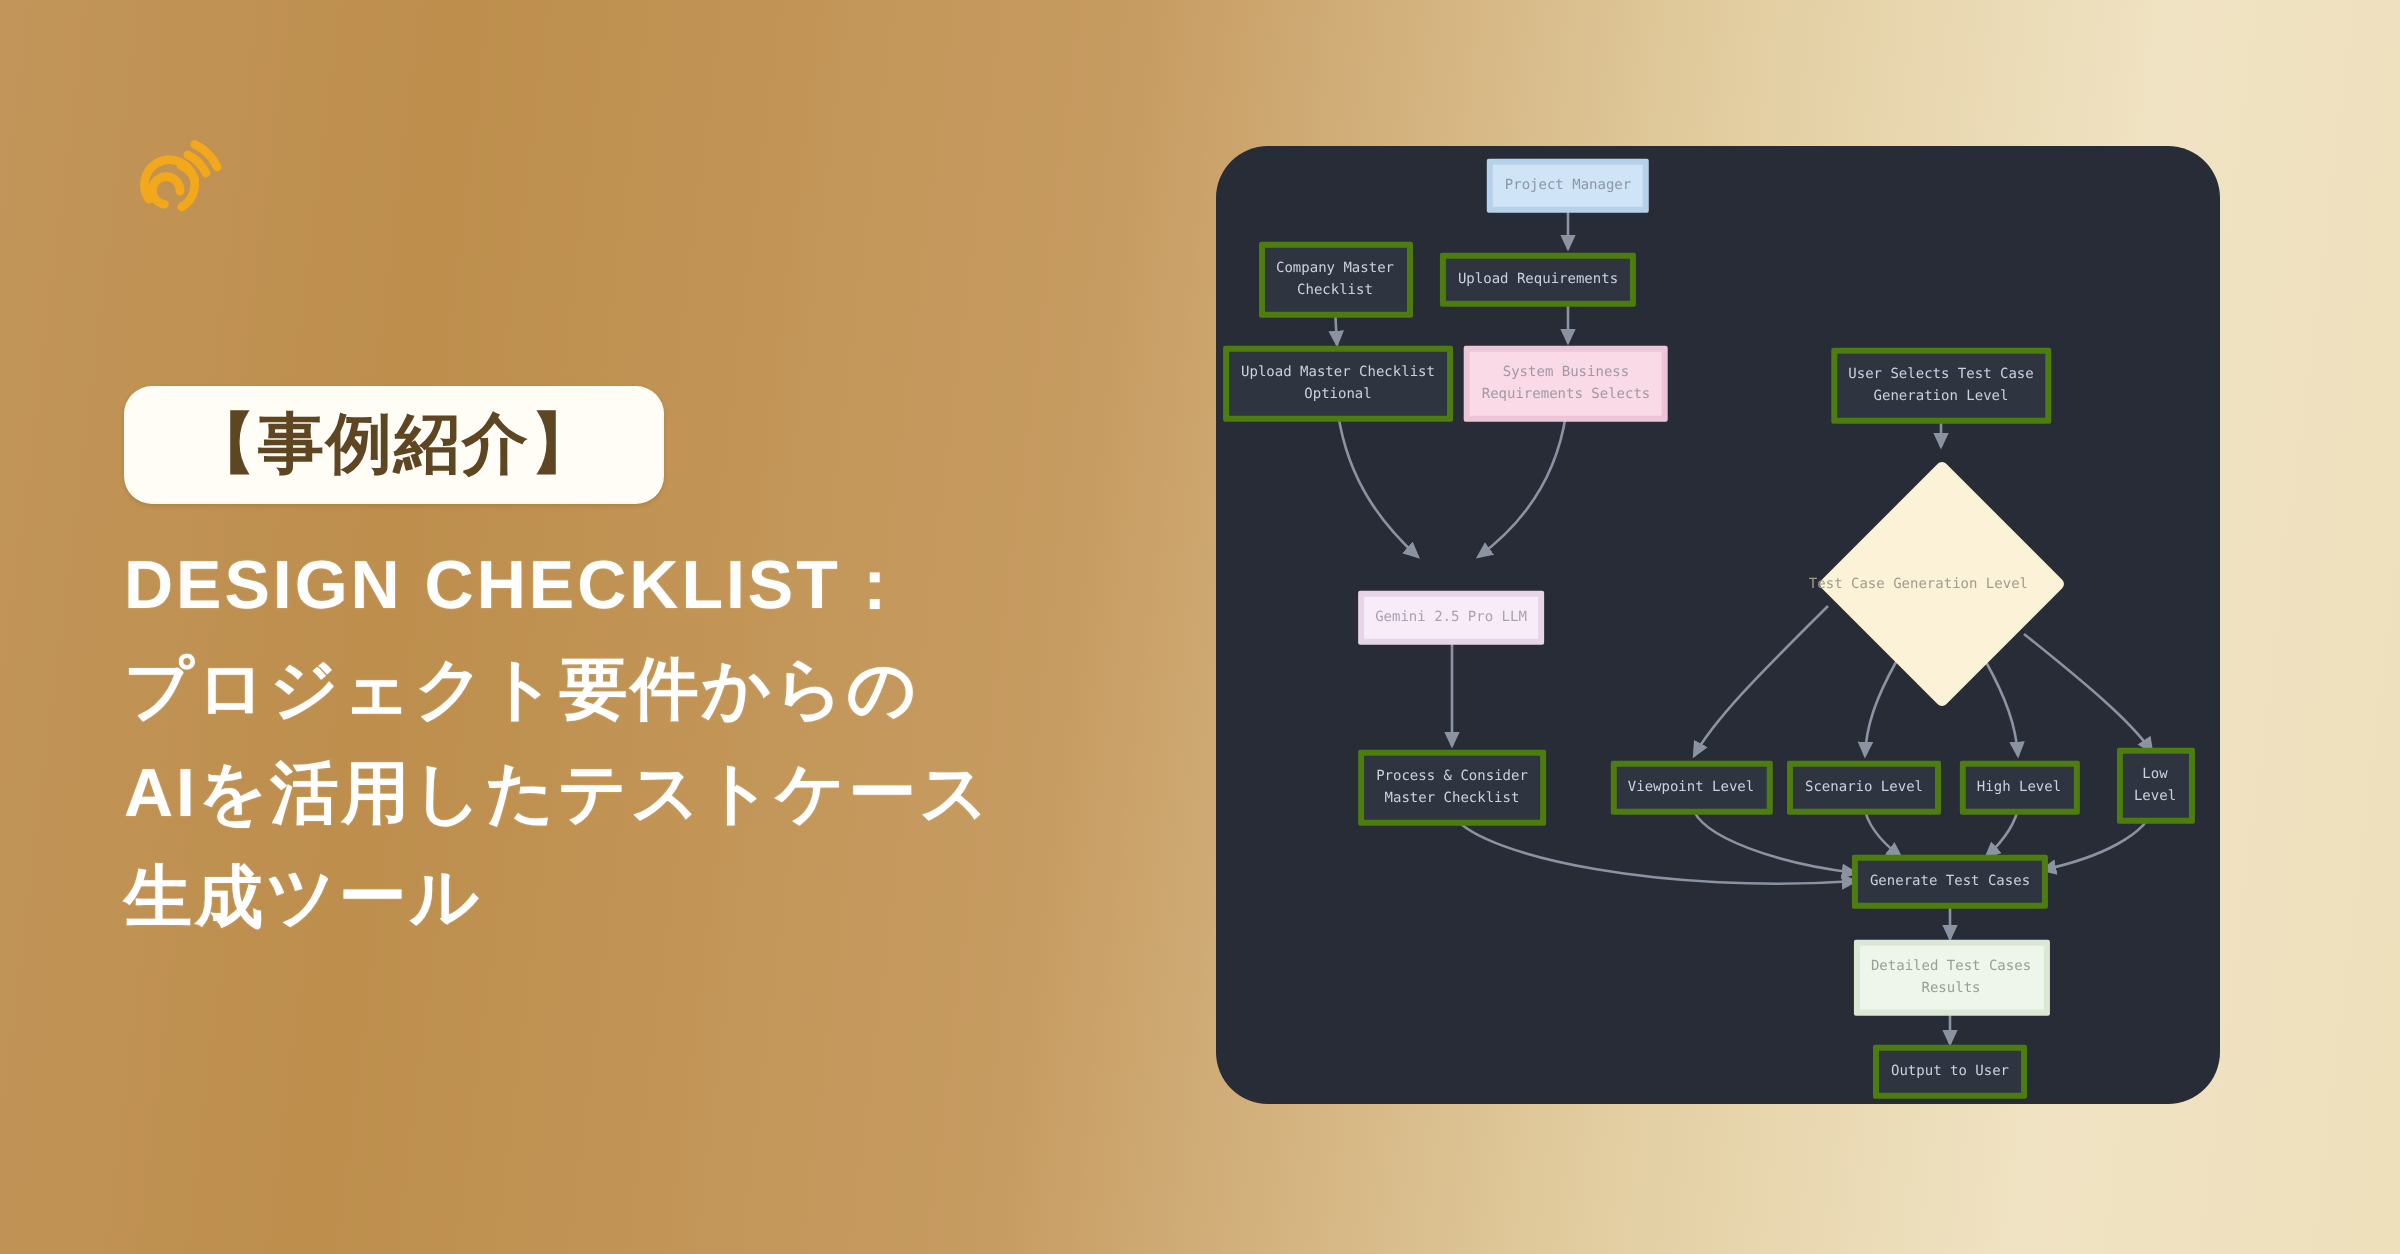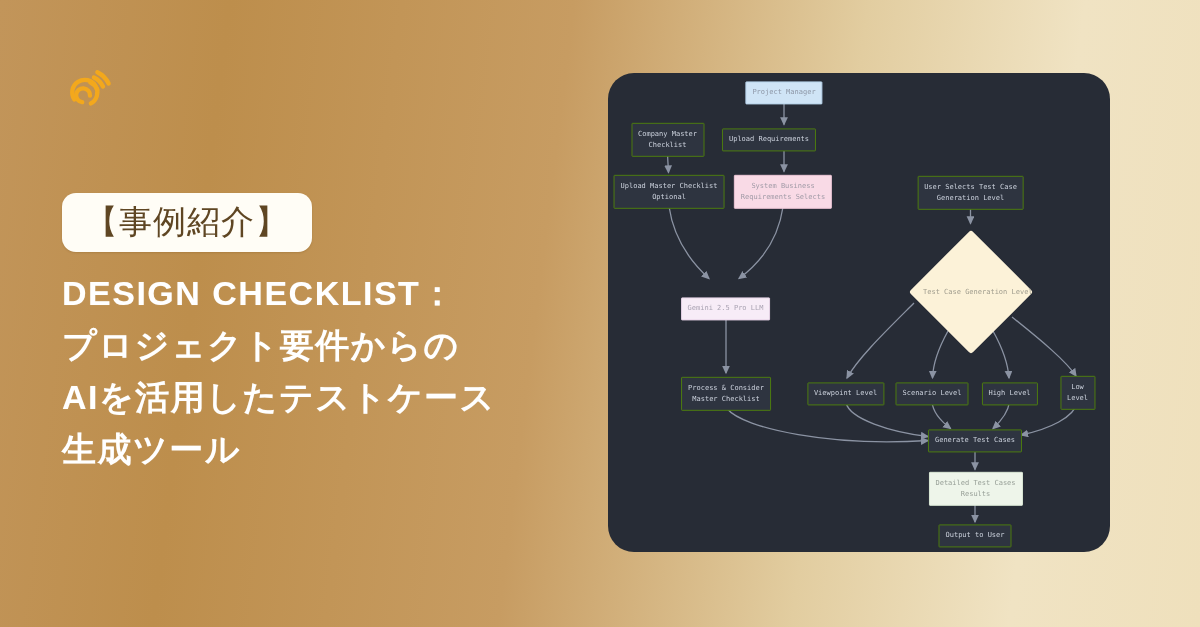--- a/index.html
+++ b/index.html
@@ -7,47 +7,47 @@
     width:1200px;height:627px;position:relative;overflow:hidden;
     background:linear-gradient(97deg,#c2955a 0%,#bd8e4c 18%,#c79c62 45%,#e2cda0 68%,#f0e3c3 85%,#efe0bc 100%);
     font-family:"Liberation Sans","DejaVu Sans",sans-serif;
   }
   
   .logo{position:absolute;left:64px;top:64px;display:flex;align-items:center;gap:8px;}
   .logo-icon svg{display:block;}
   .logo-word{font-size:25px;font-weight:bold;color:#f6b115;letter-spacing:1px;line-height:1;}
   .logo-sub{font-size:11px;font-weight:bold;color:#6d6756;letter-spacing:7.5px;margin-top:4px;line-height:1;}
   .badge{
-    position:absolute;left:62px;top:193px;width:250px;height:59px;background:#fffdf6;
+    position:absolute;left:62px;top:193px;width:270px;height:59px;background:#fffdf6;
     border-radius:14px;display:flex;align-items:center;justify-content:center;
-    font-size:33px;font-weight:normal;color:#5f4623;letter-spacing:1px;
+    font-size:33px;font-weight:bold;color:#5f4623;letter-spacing:1px;
     box-shadow:0 1px 2px rgba(120,85,30,.25);
   }
   .title{position:absolute;left:62px;top:267px;color:#ffffff;font-weight:bold;
     font-size:34px;line-height:52px;letter-spacing:1.5px;text-shadow:0 0 1px rgba(255,255,255,.3);}
   
   .panel{position:absolute;left:608px;top:73px;width:502px;height:479px;background:#272c36;border-radius:26px;}
   .edges{position:absolute;left:0;top:0;}
   .node{
     position:absolute;transform:translate(-50%,-50%);
-    background:#2e3440;border:1px solid #4d7c0f;color:#ccd2dd;
+    background:#2e3440;border:3px solid #4d7c0f;color:#ccd2dd;
     font-family:"DejaVu Sans Mono",monospace;font-size:7px;line-height:1.6;
     text-align:center;white-space:pre-line;padding:5px 6px;border-radius:1px;
   }
   .node--blue{background:#cfe4f6;border-color:#b6d2ea;color:#8d96a6;}
   .node--pink{background:#f9dae6;border-color:#ecc6d6;color:#a09aa6;}
   .node--lavender{background:#f7ecf7;border-color:#e7d4e7;color:#a9a2b2;}
   .node--green{background:#eef5ea;border-color:#dbe8d6;color:#979f97;}
   .diamond{
     position:absolute;left:363px;top:219px;width:88px;height:88px;background:#fcf2d8;
     transform:translate(-50%,-50%) rotate(45deg);border-radius:3px;
   }
   .diamond-label{
-    position:absolute;left:380px;top:219px;transform:translate(-50%,-50%);
-    width:130px;text-align:left;color:#a09d8e;
+    position:absolute;left:341px;top:219px;transform:translate(-50%,-50%);
+    width:130px;text-align:right;color:#a09d8e;
     font-family:"DejaVu Sans Mono",monospace;font-size:7px;
   }
 </style>
 </head>
 <body>
 
 <div class="logo">
   <span class="logo-icon">
     <svg width="52" height="52" viewBox="0 0 60 60" fill="none" stroke="#f3a81c" stroke-width="5" stroke-linecap="round">
       <path d="M 21 44 a 8 8 0 1 1 9 -7.5"></path>

